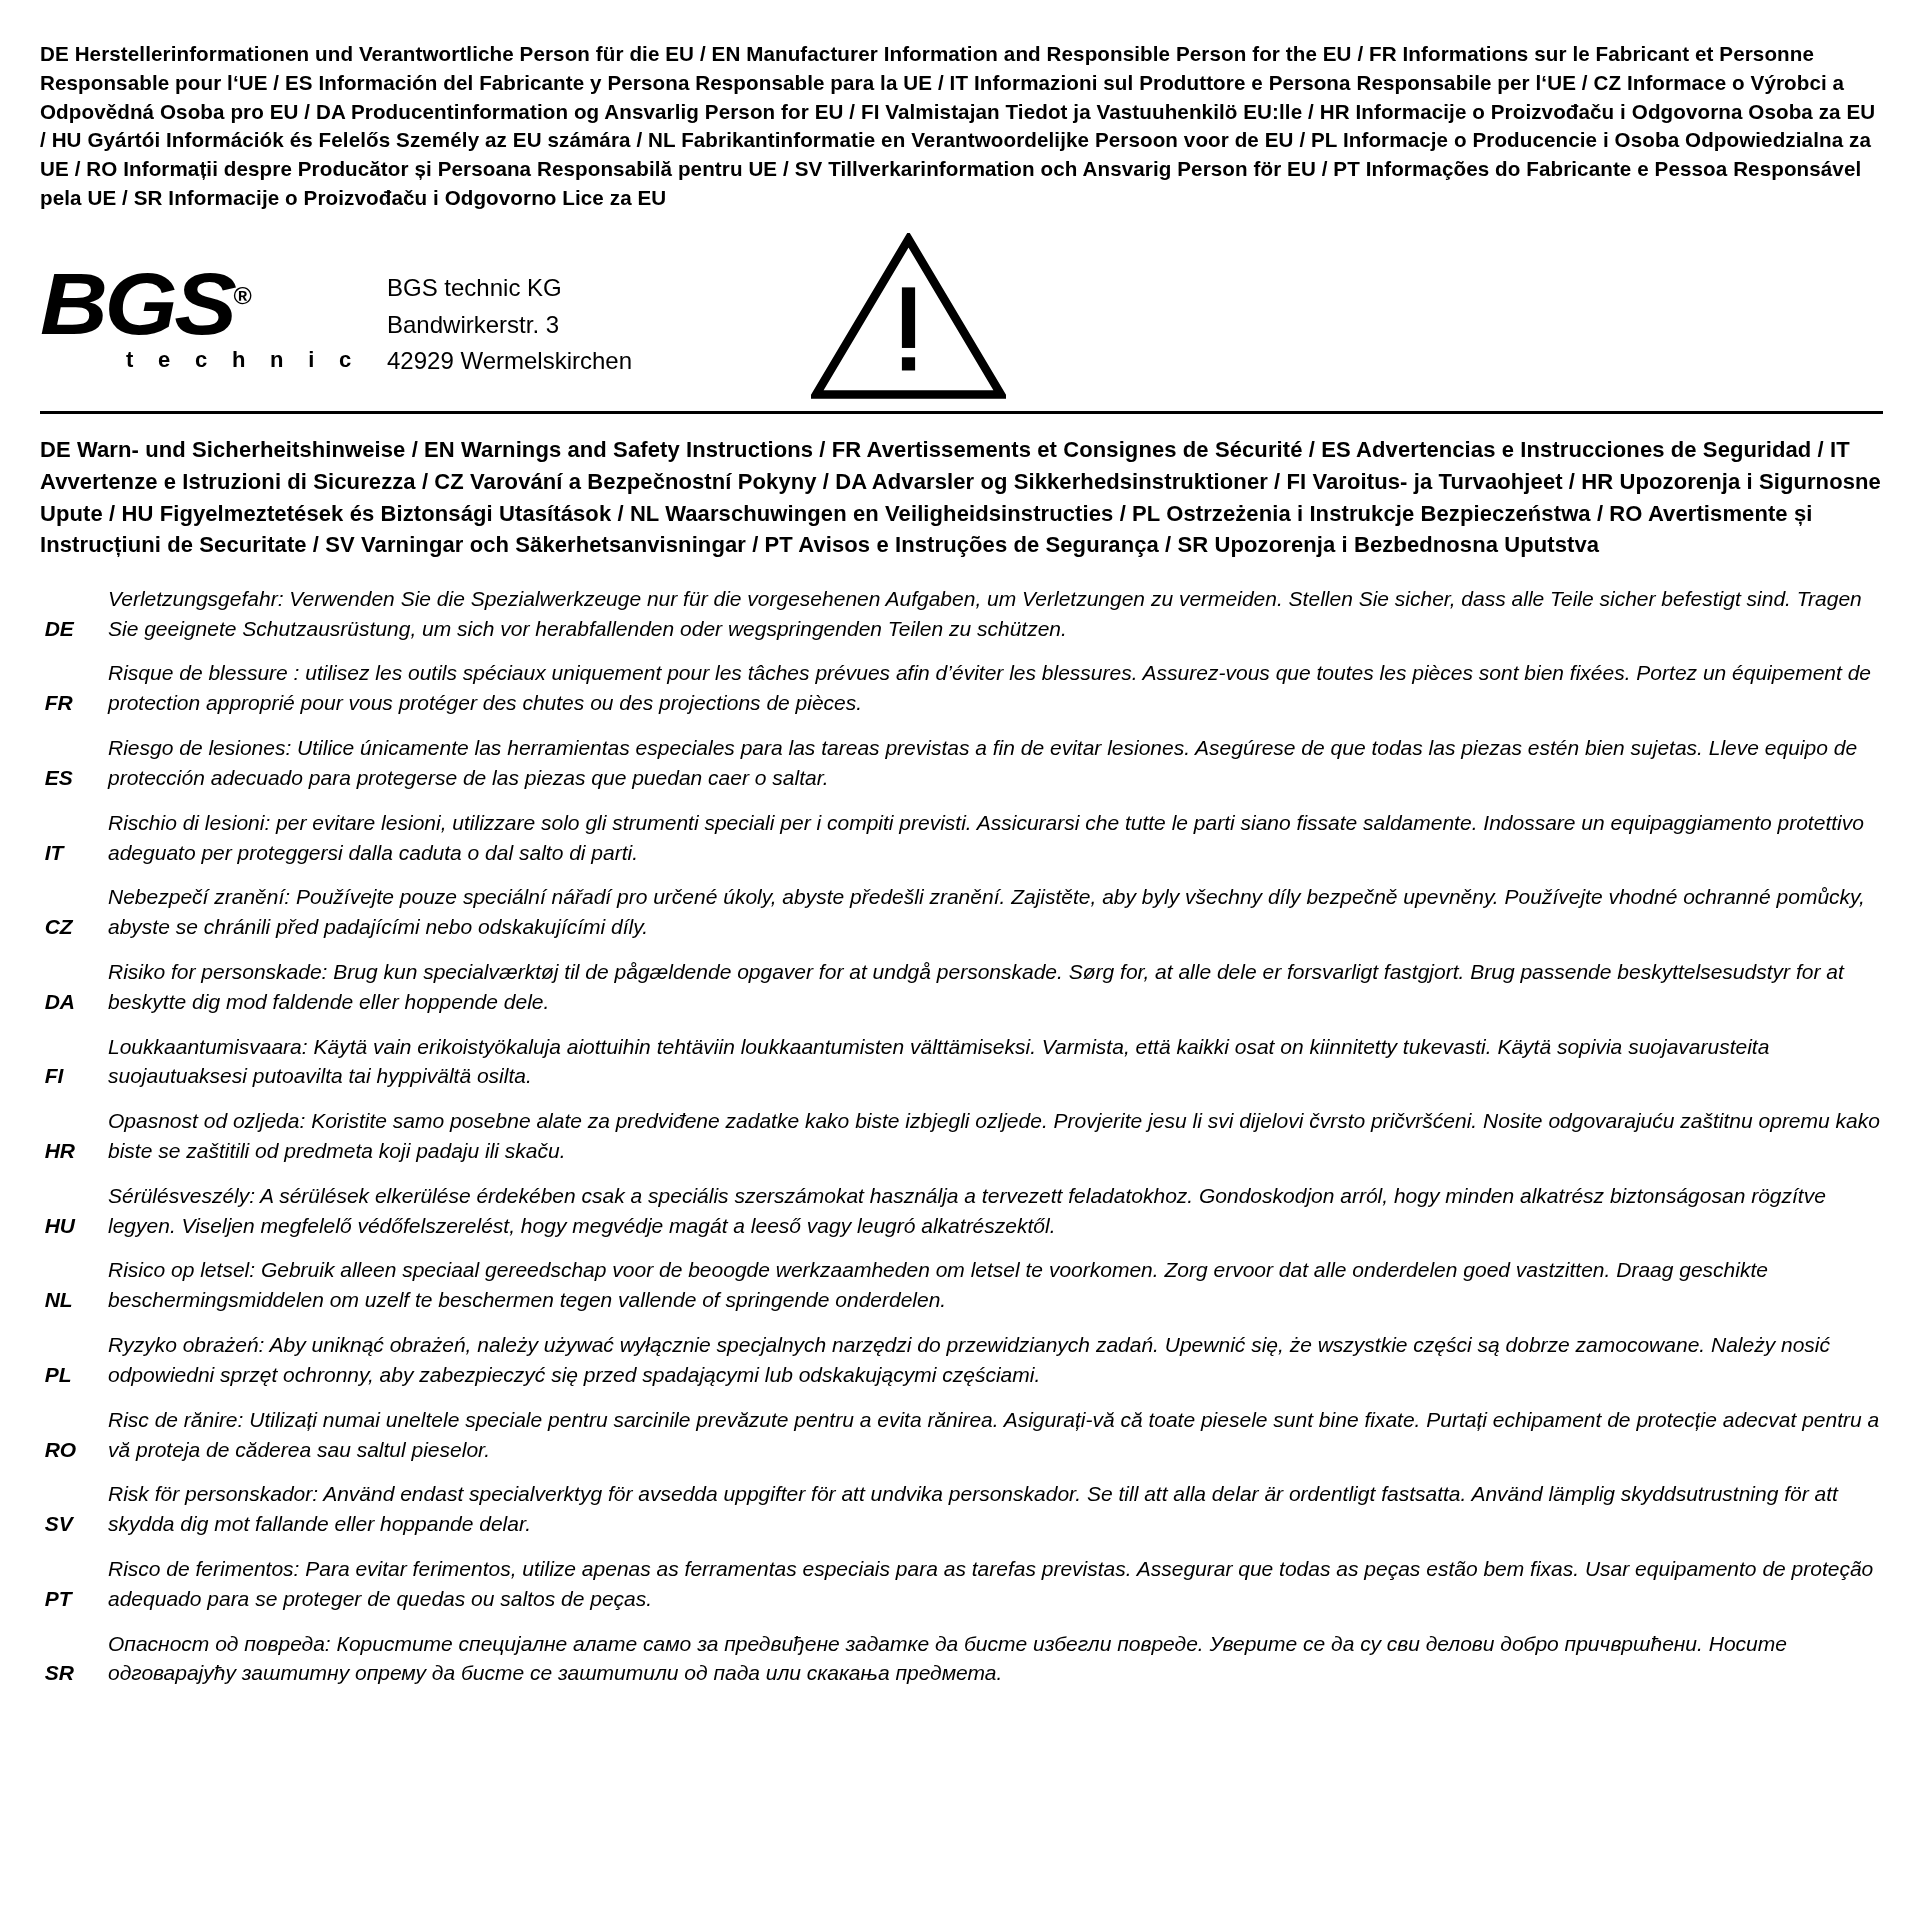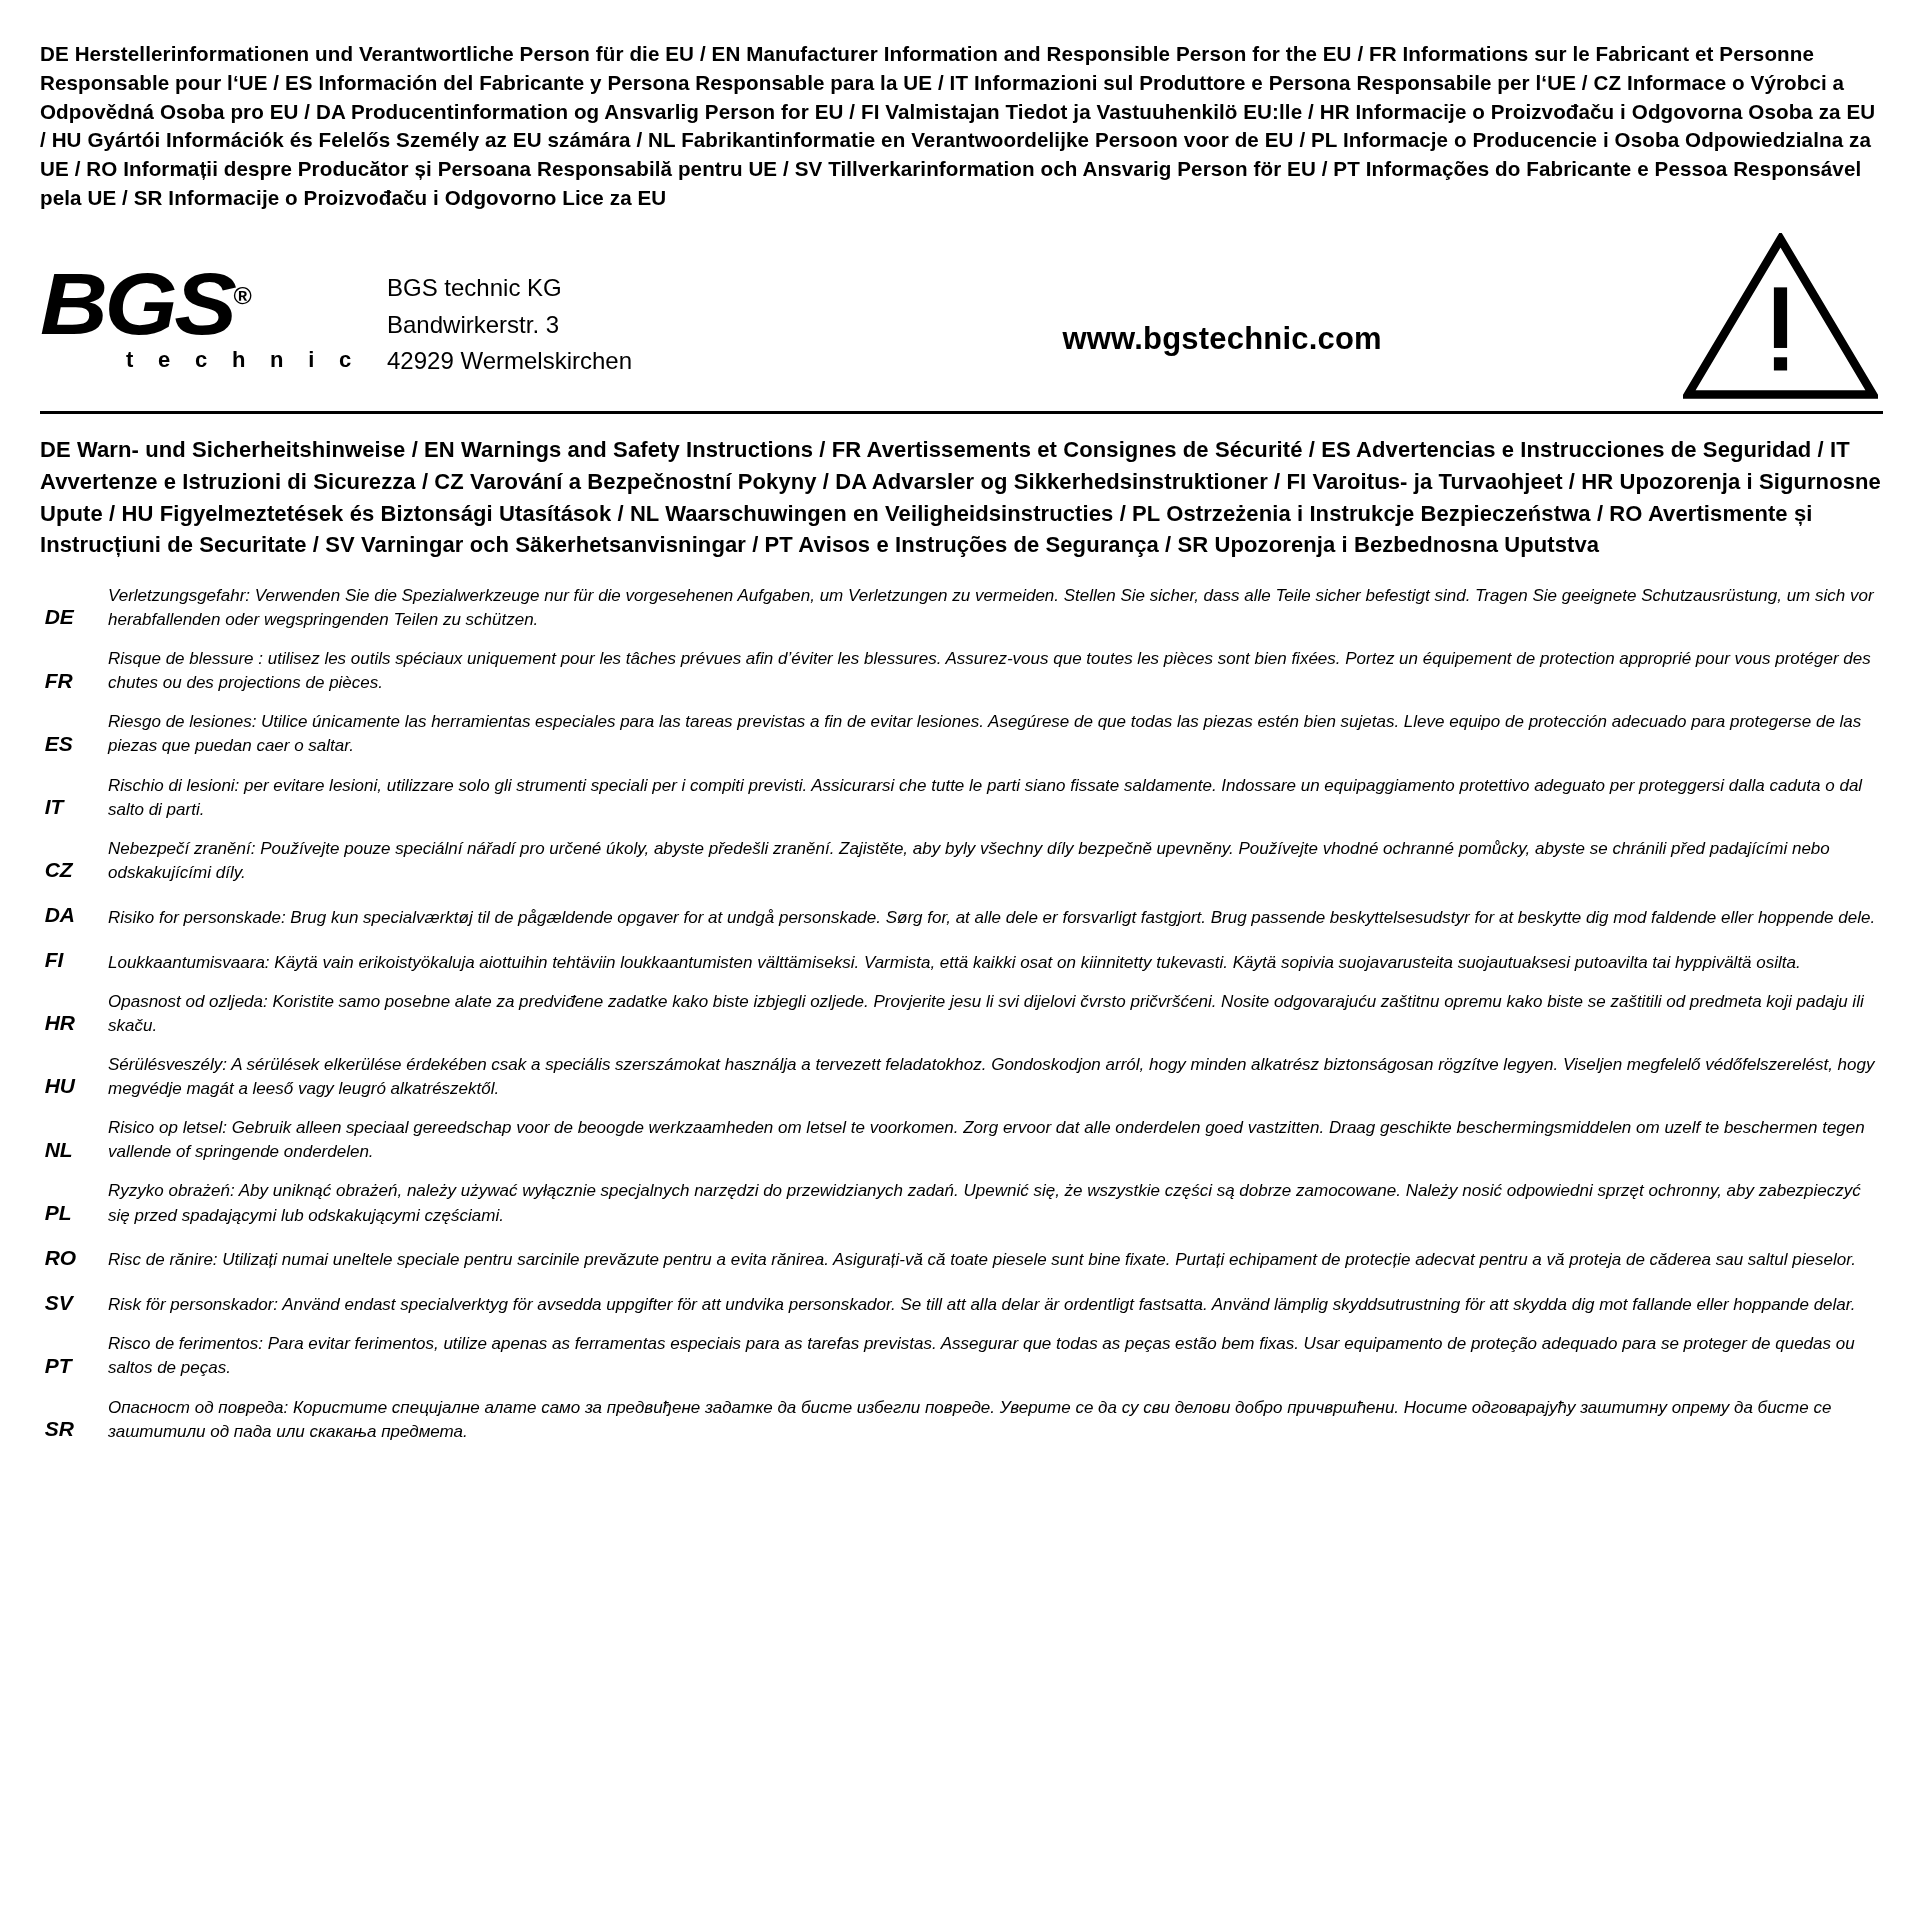--- a/index.html
+++ b/index.html
@@ -130,21 +130,21 @@
   .lang-code {
     flex: 0 0 68px;
     font-size: 21px;
     font-weight: bold;
     line-height: 1.42;
     padding-left: 4.7px;
     box-sizing: border-box;
   }
   .lang-text {
     flex: 1 1 auto;
-    font-size: 17px;
+    font-size: 21px;
     line-height: 1.42;
     max-width: 1782px;
     text-align: left;
   }
 </style>
 </head>
 <body>
 
 <div class="page">
 
@@ -157,21 +157,20 @@
       <span class="logo-technic">t e c h n i c</span>
     </div>
 
     <div class="addr-col">
       <div>BGS technic KG</div>
       <div>Bandwirkerstr. 3</div>
       <div>42929 Wermelskirchen</div>
     </div>
 
 
-    <div class="web-col">www.bgstechnic.com</div>
 
     <div class="warn-col">
       <svg class="warn-tri" viewBox="0 0 250 215">
         <polygon points="125,8 244,208 6,208" fill="none" stroke="#000" stroke-width="11"></polygon>
         <rect x="116.5" y="70" width="17" height="78" fill="#000"></rect>
         <rect x="116.5" y="160" width="17" height="17" fill="#000"></rect>
       </svg>
     </div>
   </div>
 

